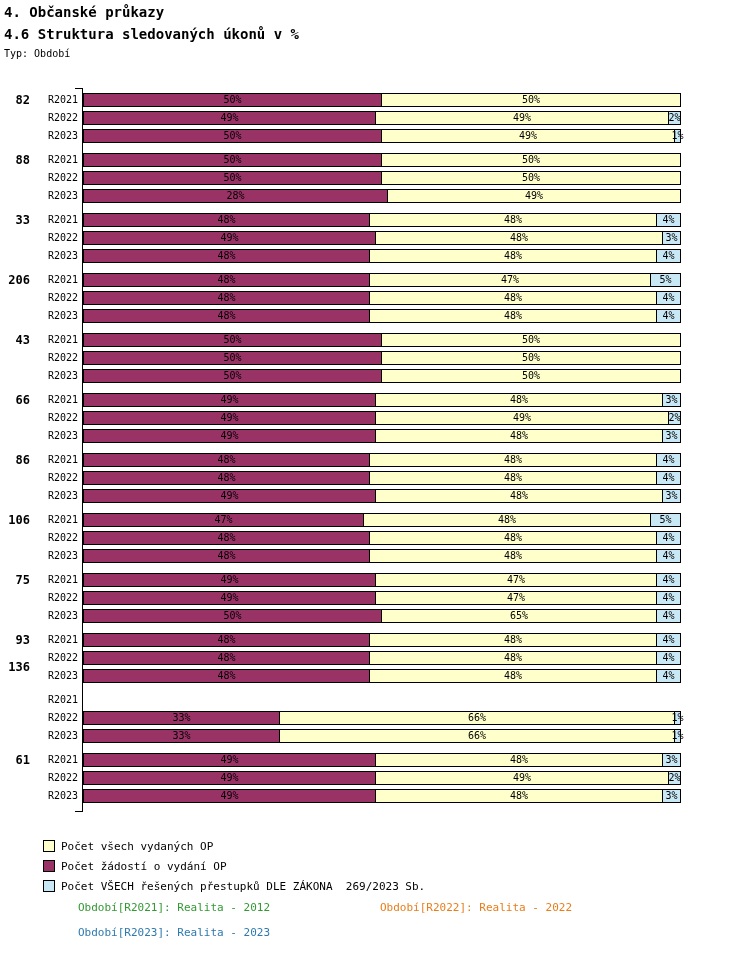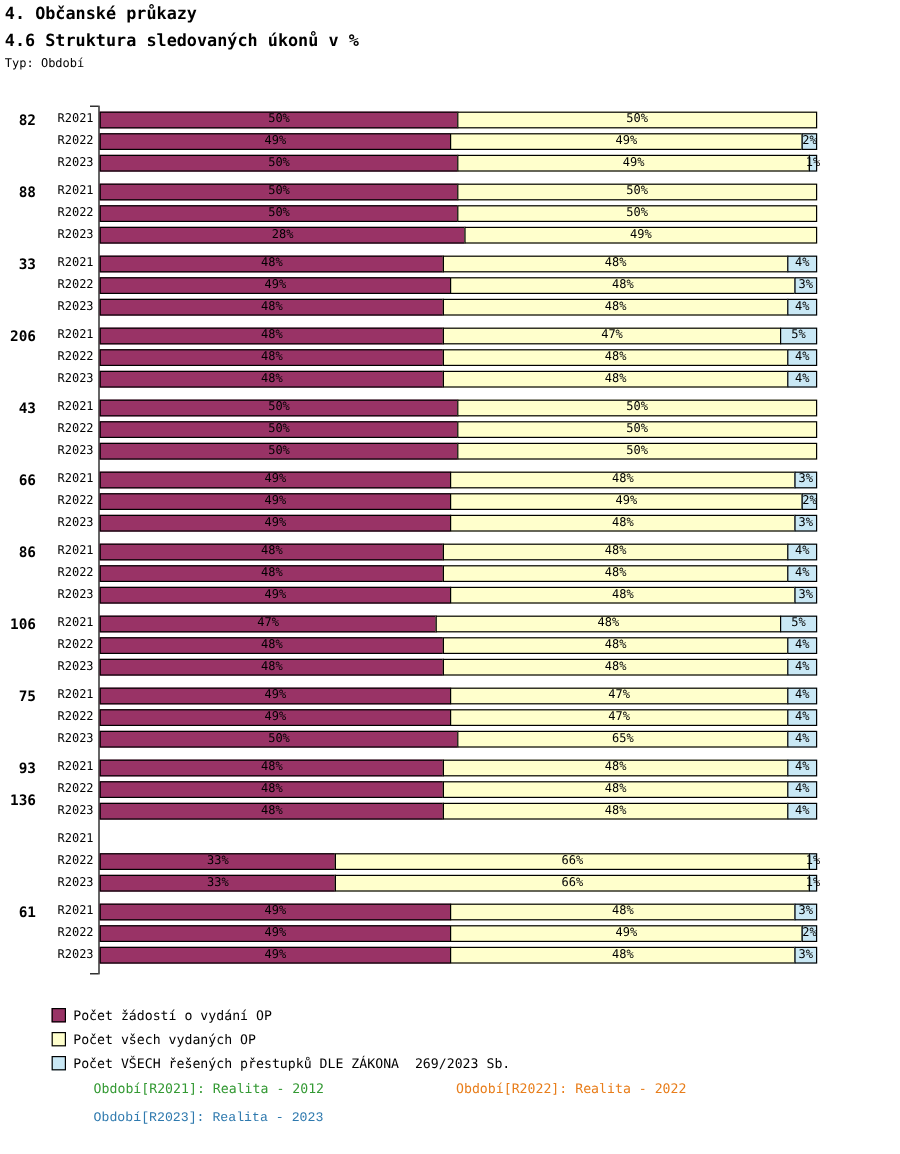--- a/index.html
+++ b/index.html
@@ -389,29 +389,29 @@
       <span class="pct" style="left: 146.5px;">49%</span>
       <div class="seg" style="left: 292px; width: 288px; background: rgb(255, 255, 204);"></div>
       <span class="pct" style="left: 436px;">48%</span>
       <div class="seg" style="left: 579px; width: 19px; background: rgb(201, 232, 245);"></div>
       <span class="pct" style="left: 588.5px;">3%</span>
     </div>
   </div>
 
 <div id="legend">
     <div class="legend-row">
+      <span class="legend-swatch" style="background: rgb(255, 255, 204);"></span>
+      <span class="legend-label">Počet všech vydaných OP</span>
+    </div>
+    <div class="legend-row">
       <span class="legend-swatch" style="background: rgb(153, 51, 102);"></span>
       <span class="legend-label">Počet žádostí o vydání OP</span>
-    </div>
-    <div class="legend-row">
-      <span class="legend-swatch" style="background: rgb(255, 255, 204);"></span>
-      <span class="legend-label">Počet všech vydaných OP</span>
     </div>
     <div class="legend-row">
       <span class="legend-swatch" style="background: rgb(201, 232, 245);"></span>
       <span class="legend-label">Počet VŠECH řešených přestupků DLE ZÁKONA  269/2023 Sb.</span>
     </div>
   </div>
 <div id="footnotes">
     <div class="footnote fn-0" style="color: rgb(51, 153, 51);">Období[R2021]: Realita - 2012</div>
     <div class="footnote fn-1" style="color: rgb(232, 125, 26);">Období[R2022]: Realita - 2022</div>
-    <div class="footnote fn-2" style="color: rgb(46, 121, 174); font-family: Liberation Mono, monospace;">Období[R2023]: Realita - 2023</div>
+    <div class="footnote fn-2" style="color: rgb(46, 121, 174);">Období[R2023]: Realita - 2023</div>
   </div>
 
 </body></html>

